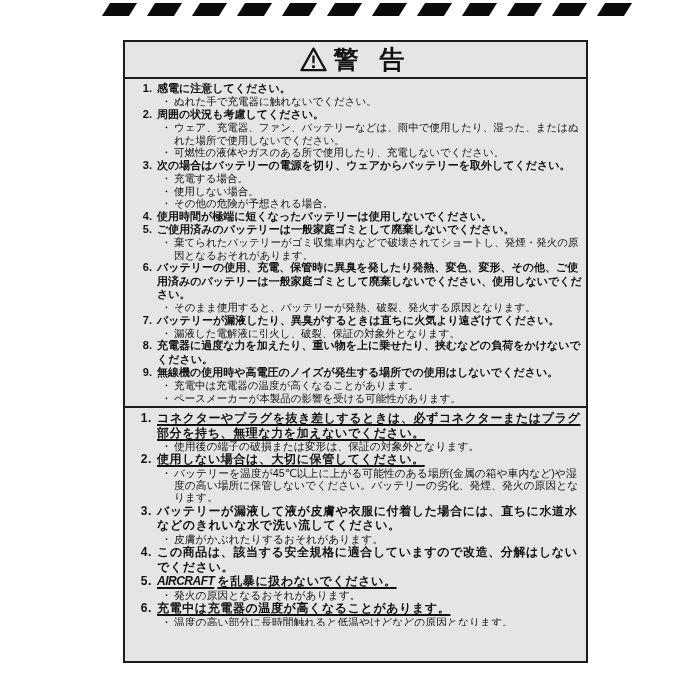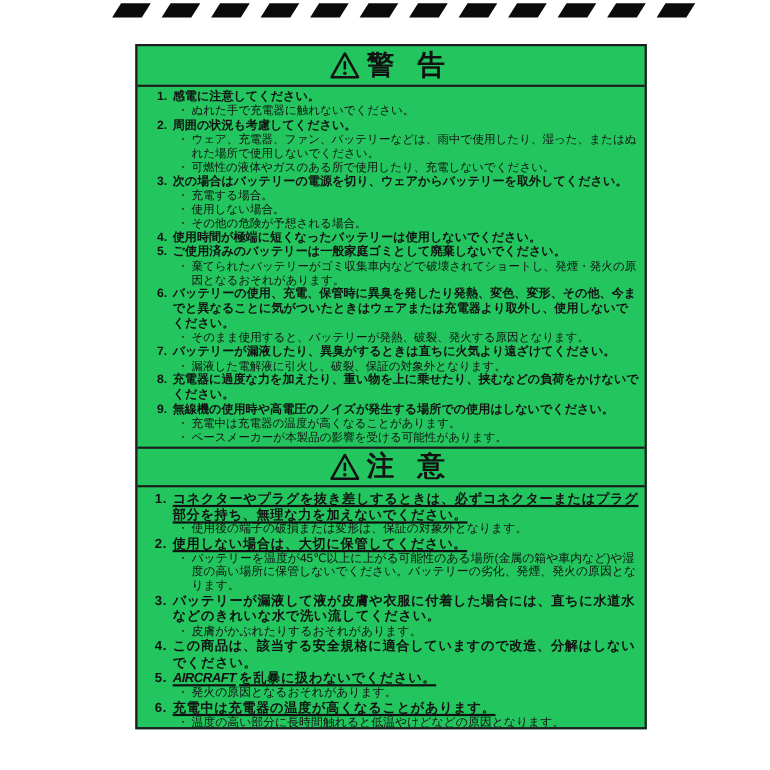--- a/index.html
+++ b/index.html
@@ -6,21 +6,21 @@
   html,body { width:700px; height:700px; background:#ffffff; overflow:hidden;
               font-family:"Liberation Sans","DejaVu Sans",sans-serif; color:#121212; }
 
   
   .stripe-row { position:absolute; left:106px; top:3px; width:525px; height:13px;
                 display:flex; gap:18px; }
   .stripe { width:27px; height:13px; background:#0b0b0b; transform:skewX(-32deg); flex:0 0 auto; }
 
   
   .doc { position:absolute; left:123px; top:40px; width:465px; height:623px;
-         border:2px solid #1c1c1c; background:#22c55e; display:flex; flex-direction:column; }
+         border:2px solid #1c1c1c; background:#e5e5e5; display:flex; flex-direction:column; }
 
   .section-header { display:flex; align-items:center; justify-content:center;
                     border-bottom:2px solid #1c1c1c; flex:0 0 auto; }
   .hdr-warning { height:37px; }
   .hdr-caution { height:35px; }
   .tri-icon { width:27px; height:25px; margin-right:7px; }
   .section-title { font-size:25px; font-weight:700; letter-spacing:7px; line-height:1; }
 
   .section-body { flex:0 0 auto; padding:3px 4px 0 8px; overflow:hidden; }
   .body-warning { height:329px; border-bottom:2px solid #1c1c1c; }
@@ -116,21 +116,21 @@
       <div class="item">
         <span class="num">5.</span>
         <span class="txt">ご使用済みのバッテリーは一般家庭ゴミとして廃棄しないでください。</span>
       </div>
       <div class="bullet">
         <span class="dot">・</span>
         <span class="btxt">棄てられたバッテリーがゴミ収集車内などで破壊されてショートし、発煙・発火の原因となるおそれがあります。</span>
       </div>
       <div class="item">
         <span class="num">6.</span>
-        <span class="txt">バッテリーの使用、充電、保管時に異臭を発したり発熱、変色、変形、その他、今までと異なることに気がついたときはウェアまたは充電器より取外し、使用しないでください。</span>
+        <span class="txt">バッテリーの使用、充電、保管時に異臭を発したり発熱、変色、変形、その他、ご使用済みのバッテリーは一般家庭ゴミとして廃棄しないでください、使用しないでください。</span>
       </div>
       <div class="bullet">
         <span class="dot">・</span>
         <span class="btxt">そのまま使用すると、バッテリーが発熱、破裂、発火する原因となります。</span>
       </div>
       <div class="item">
         <span class="num">7.</span>
         <span class="txt">バッテリーが漏液したり、異臭がするときは直ちに火気より遠ざけてください。</span>
       </div>
       <div class="bullet">
@@ -148,28 +148,20 @@
       <div class="bullet">
         <span class="dot">・</span>
         <span class="btxt">充電中は充電器の温度が高くなることがあります。</span>
       </div>
       <div class="bullet">
         <span class="dot">・</span>
         <span class="btxt">ペースメーカーが本製品の影響を受ける可能性があります。</span>
       </div>
     </div>
 
-  <div class="section-header hdr-caution">
-    <svg class="tri-icon" viewBox="0 0 26 24" aria-hidden="true">
-      <path d="M13 1.5 L24.6 22.3 L1.4 22.3 Z" fill="none" stroke="#121212" stroke-width="2.2" stroke-linejoin="round"></path>
-      <rect x="11.9" y="8.2" width="2.2" height="7.4" fill="#121212"></rect>
-      <circle cx="13" cy="18.9" r="1.5" fill="#121212"></circle>
-    </svg>
-    <span class="section-title">注 意</span>
-  </div>
 
   <div class="section-body body-caution" id="caution-body">
       <div class="item">
         <span class="num">1.</span>
         <span class="txt ul">コネクターやプラグを抜き差しするときは、必ずコネクターまたはプラグ部分を持ち、無理な力を加えないでください。</span>
       </div>
       <div class="bullet">
         <span class="dot">・</span>
         <span class="btxt">使用後の端子の破損または変形は、保証の対象外となります。</span>
       </div>

